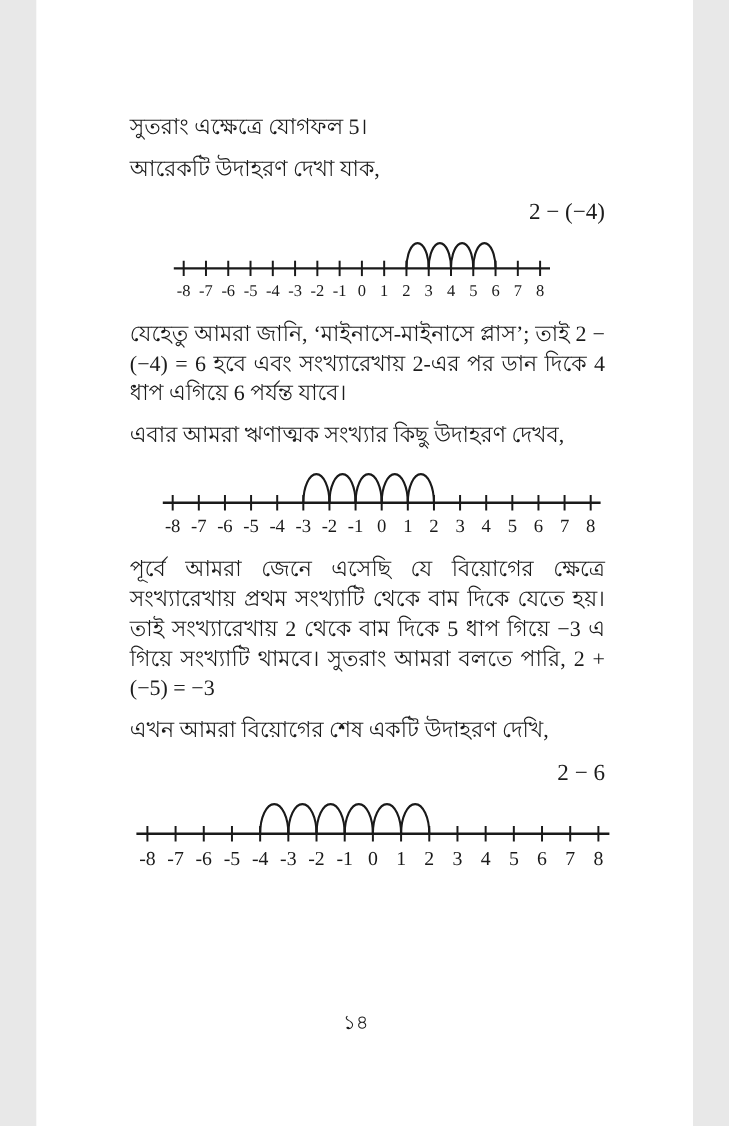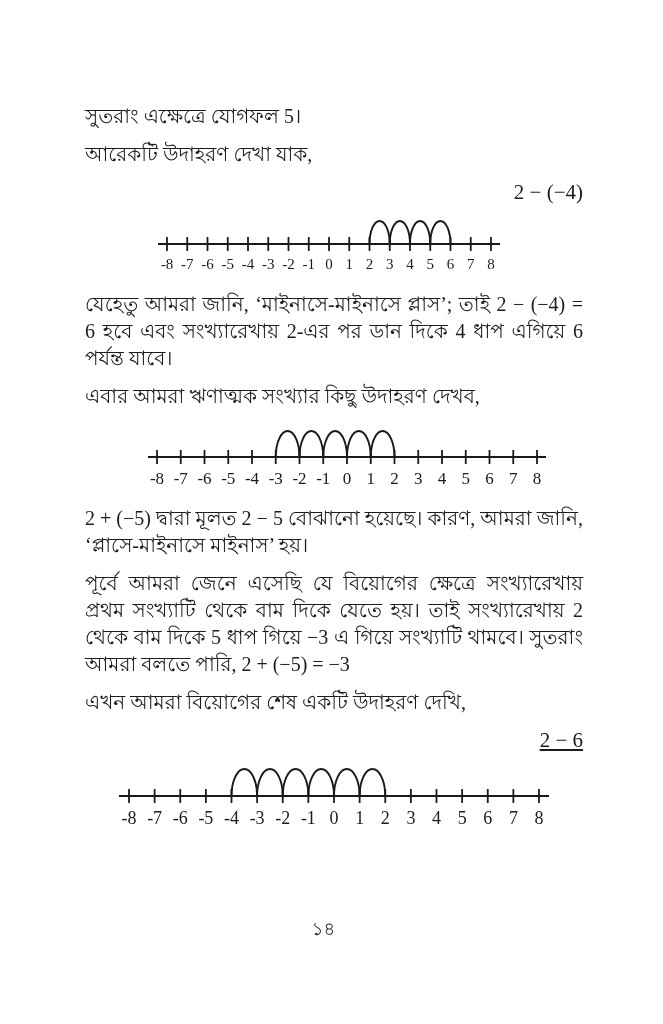--- a/index.html
+++ b/index.html
@@ -4,37 +4,37 @@
 <style>
   :root{
     --text:#1c1c1c;
     --caption:#44546a;
     --stroke:#1a1a1a;
     --bg:#ffffff;
   }
   *{box-sizing:border-box;}
   html,body{margin:0;padding:0;background:#e8e8e8;}
   .page{
-    width:663px;height:1024px;margin:0 auto;background:var(--bg);
+    width:597px;height:1024px;margin:0 auto;background:var(--bg);
     position:relative;overflow:hidden;
     padding:103px 80px 0 85px;
     font-family:"Liberation Serif","DejaVu Serif",serif;
     color:var(--text);
   }
   .body-par{
     font-size:20px;line-height:27px;margin:0 0 11px 0;
     text-align:justify;
   }
   .single{text-align:left;}
   .expr{
     font-size:21px;line-height:26px;margin:2px 0 6px 2px;
     font-family:"Liberation Serif","DejaVu Serif",serif;
     text-align:right;
   }
-  .expr.indent{margin-left:22px;text-decoration:underline;}
+  .expr.indent{margin-left:22px;}
   figure.numline-fig{margin:2px 0 10px 0;text-align:center;}
   figure.numline-fig.shift-right{position:relative;left:13px;}
   figure.numline-fig.shift-left{position:relative;left:-5px;}
   .caption{
     font-size:15px;line-height:20px;color:var(--caption);
     margin-top:3px;font-family:"Liberation Serif","DejaVu Serif",serif;
   }
   .page-number{
     position:absolute;left:0;right:16px;bottom:78px;
     text-align:center;font-size:18px;color:var(--text);
@@ -140,21 +140,20 @@
         <text x="396" y="63" font-size="17" text-anchor="middle" fill="#1a1a1a" font-family="Liberation Serif, DejaVu Serif, serif">8</text>
         <path d="M 134.75 36 A 11.875 26 0 0 1 158.5 36" fill="none" stroke="#1a1a1a" stroke-width="1.9"></path>
         <path d="M 158.5 36 A 11.875 26 0 0 1 182.25 36" fill="none" stroke="#1a1a1a" stroke-width="1.9"></path>
         <path d="M 182.25 36 A 11.875 26 0 0 1 206 36" fill="none" stroke="#1a1a1a" stroke-width="1.9"></path>
         <path d="M 206 36 A 11.875 26 0 0 1 229.75 36" fill="none" stroke="#1a1a1a" stroke-width="1.9"></path>
         <path d="M 229.75 36 A 11.875 26 0 0 1 253.5 36" fill="none" stroke="#1a1a1a" stroke-width="1.9"></path>
       </svg>
   </figure>
 
 
-  <p class="body-par">2 + (−5) দ্বারা মূলত 2 − 5 বোঝানো হয়েছে। কারণ, আমরা জানি, ‘প্লাসে-মাইনাসে মাইনাস’ হয়।</p>
 
   <p class="body-par">পূর্বে আমরা জেনে এসেছি যে বিয়োগের ক্ষেত্রে সংখ্যারেখায় প্রথম সংখ্যাটি থেকে বাম দিকে যেতে হয়। তাই সংখ্যারেখায় 2 থেকে বাম দিকে 5 ধাপ গিয়ে −3 এ গিয়ে সংখ্যাটি থামবে। সুতরাং আমরা বলতে পারি, 2 + (−5) = −3</p>
 
   <p class="body-par single">এখন আমরা বিয়োগের শেষ একটি উদাহরণ দেখি,</p>
 
   <p class="expr indent">2 − 6</p>
 
   <figure class="numline-fig">
     <svg class="numline" xmlns="http://www.w3.org/2000/svg" viewBox="0 0 442 76" width="442" height="76">
         <line x1="6" y1="37" x2="436" y2="37" stroke="#1a1a1a" stroke-width="2.2"></line>

